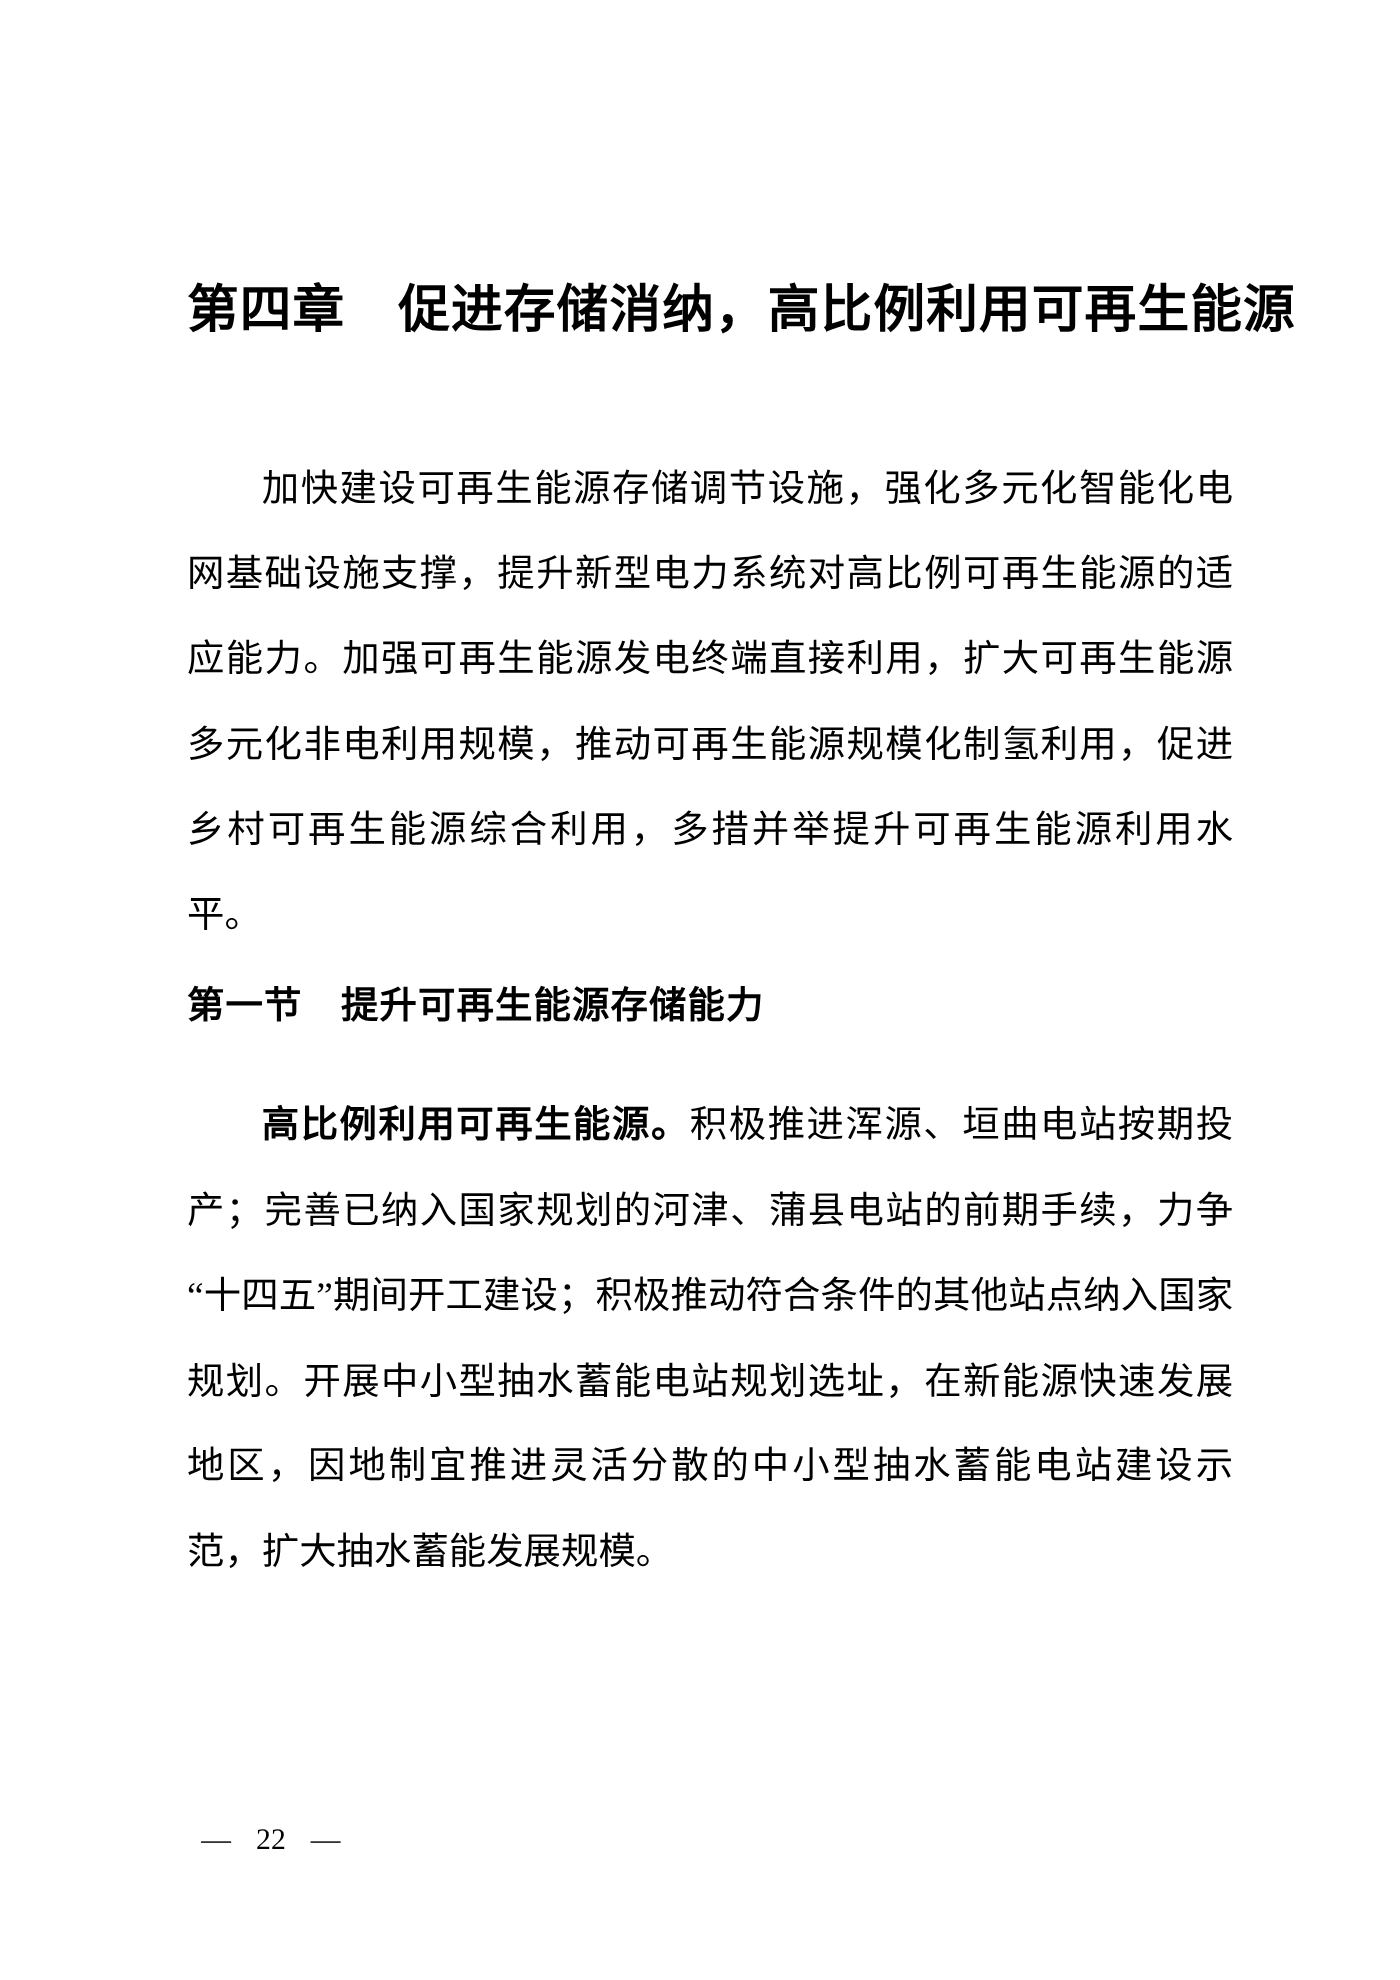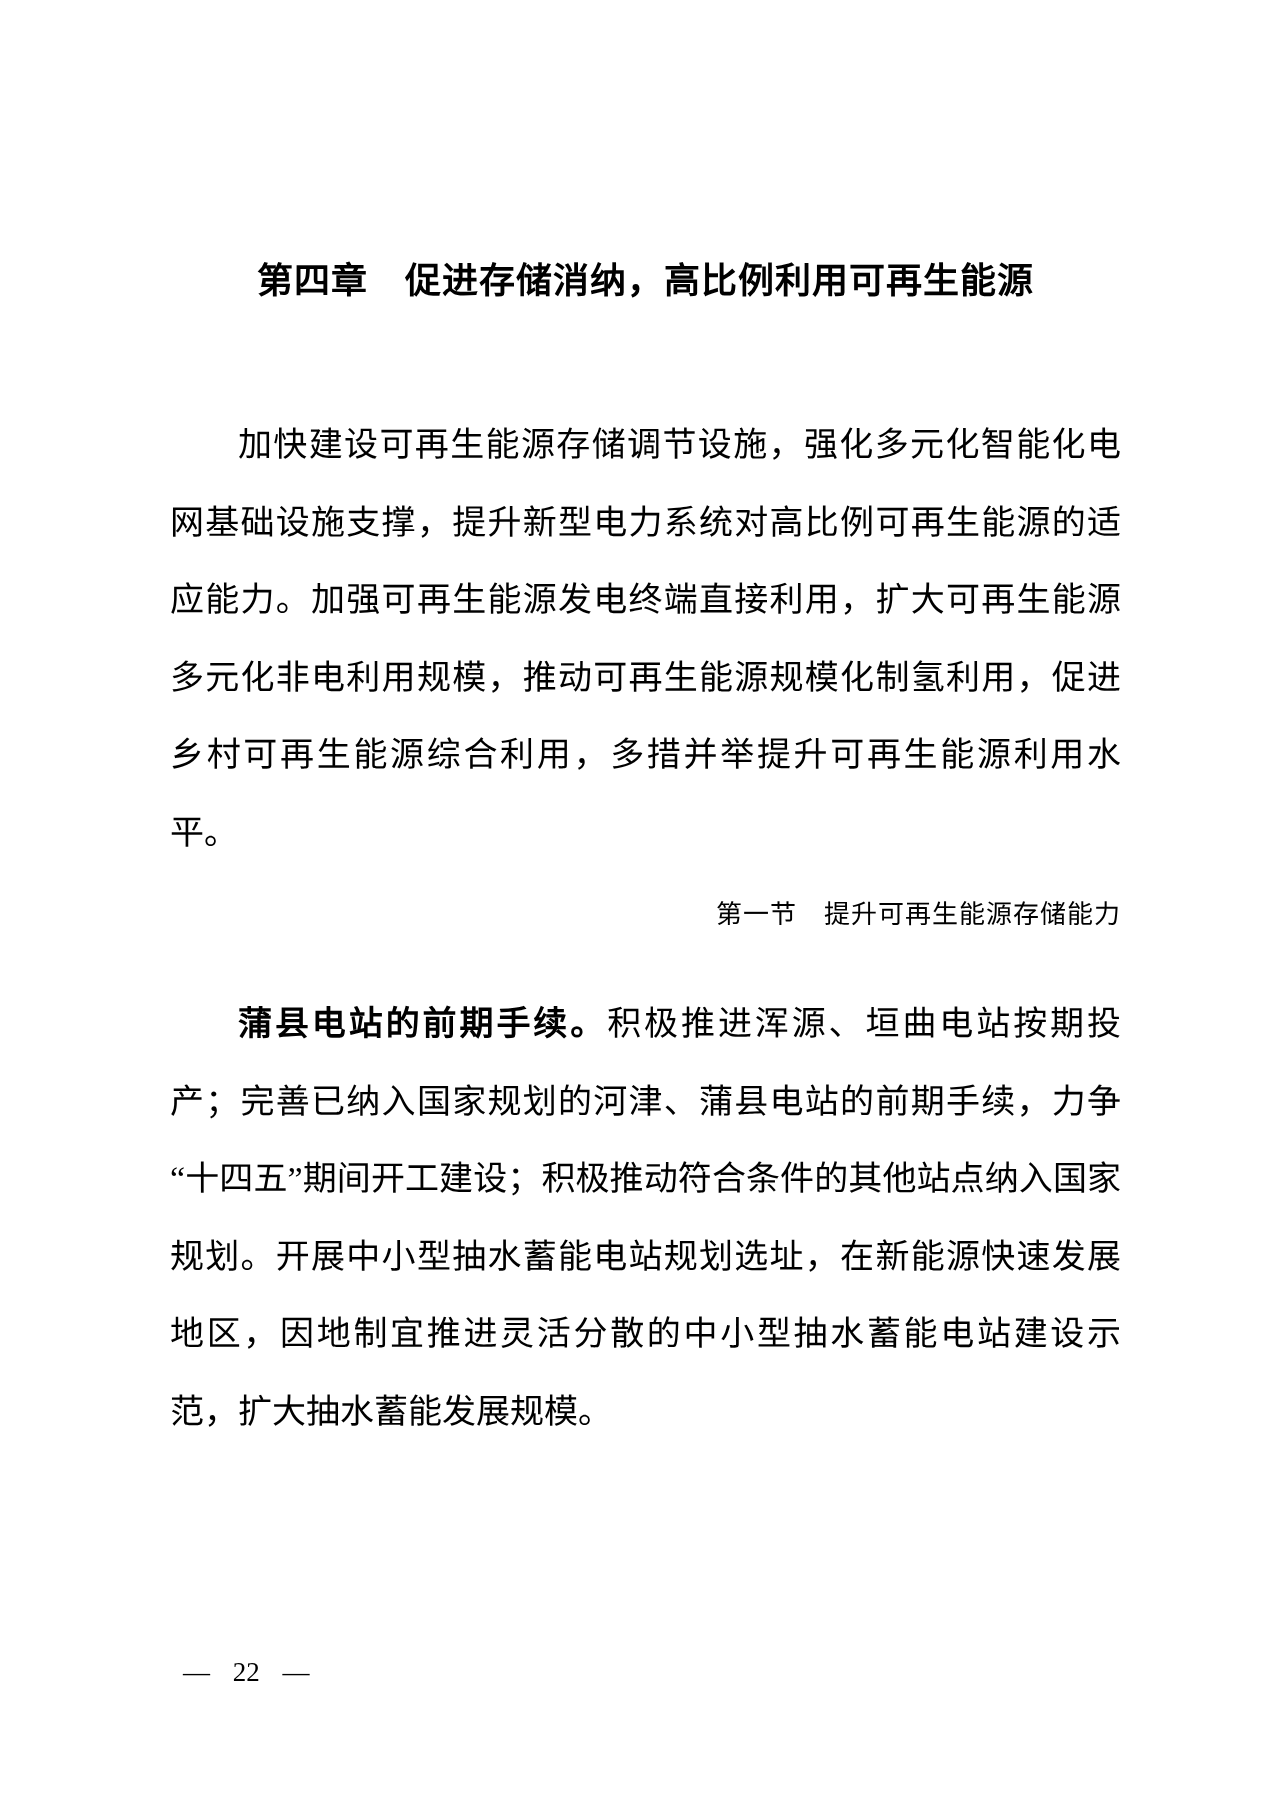--- a/index.html
+++ b/index.html
@@ -16,21 +16,21 @@
     box-sizing: border-box;
     padding-left: 170px;
     padding-right: 152px;
     overflow: hidden;
     color: #000000;
   }
   .chapter-heading {
     margin: 258px 0 0 0;
     font-family: "Liberation Sans", sans-serif;
     font-weight: 700;
-    font-size: 36px;
+    font-size: 47px;
     line-height: 46px;
     text-align: center;
     letter-spacing: 1px;
     white-space: nowrap;
   }
   .body-para {
     font-family: "Liberation Serif", serif;
     font-size: 34px;
     line-height: 77.5px;
     text-align: justify;
@@ -38,24 +38,24 @@
     text-indent: 68px;
     margin: 0;
   }
   .para-intro {
     margin-top: 102px;
     font-family: Liberation Serif, serif;
   }
   .section-heading {
     margin: 22px 0 0 0;
     font-family: "Liberation Serif", serif;
-    font-weight: 400;
-    font-size: 26px;
+    font-weight: 700;
+    font-size: 34px;
     line-height: 44px;
-    text-align: right;
+    text-align: left;
     letter-spacing: 1px;
     white-space: nowrap;
   }
   .para-body {
     margin-top: 48px;
   }
   .lead-bold {
     font-family: "Liberation Sans", sans-serif;
     font-weight: 700;
   }
@@ -74,17 +74,17 @@
 <body>
 
 <div class="page">
 
   <h1 class="chapter-heading">第四章　促进存储消纳，高比例利用可再生能源</h1>
 
   <p class="body-para para-intro">加快建设可再生能源存储调节设施，强化多元化智能化电网基础设施支撑，提升新型电力系统对高比例可再生能源的适应能力。加强可再生能源发电终端直接利用，扩大可再生能源多元化非电利用规模，推动可再生能源规模化制氢利用，促进乡村可再生能源综合利用，多措并举提升可再生能源利用水平。</p>
 
   <h2 class="section-heading">第一节　提升可再生能源存储能力</h2>
 
-  <p class="body-para para-body"><span class="lead-bold">蒲县电站的前期手续。</span><span>积极推进浑源、垣曲电站按期投产；完善已纳入国家规划的河津、蒲县电站的前期手续，力争“十四五”期间开工建设；积极推动符合条件的其他站点纳入国家规划。开展中小型抽水蓄能电站规划选址，在新能源快速发展地区，因地制宜推进灵活分散的中小型抽水蓄能电站建设示范，扩大抽水蓄能发展规模。</span></p>
+  <p class="body-para para-body"><span class="lead-bold">高比例利用可再生能源。</span><span>积极推进浑源、垣曲电站按期投产；完善已纳入国家规划的河津、蒲县电站的前期手续，力争“十四五”期间开工建设；积极推动符合条件的其他站点纳入国家规划。开展中小型抽水蓄能电站规划选址，在新能源快速发展地区，因地制宜推进灵活分散的中小型抽水蓄能电站建设示范，扩大抽水蓄能发展规模。</span></p>
 
   <div class="page-footer">— 22 —</div>
 
 </div>
 
 </body></html>

